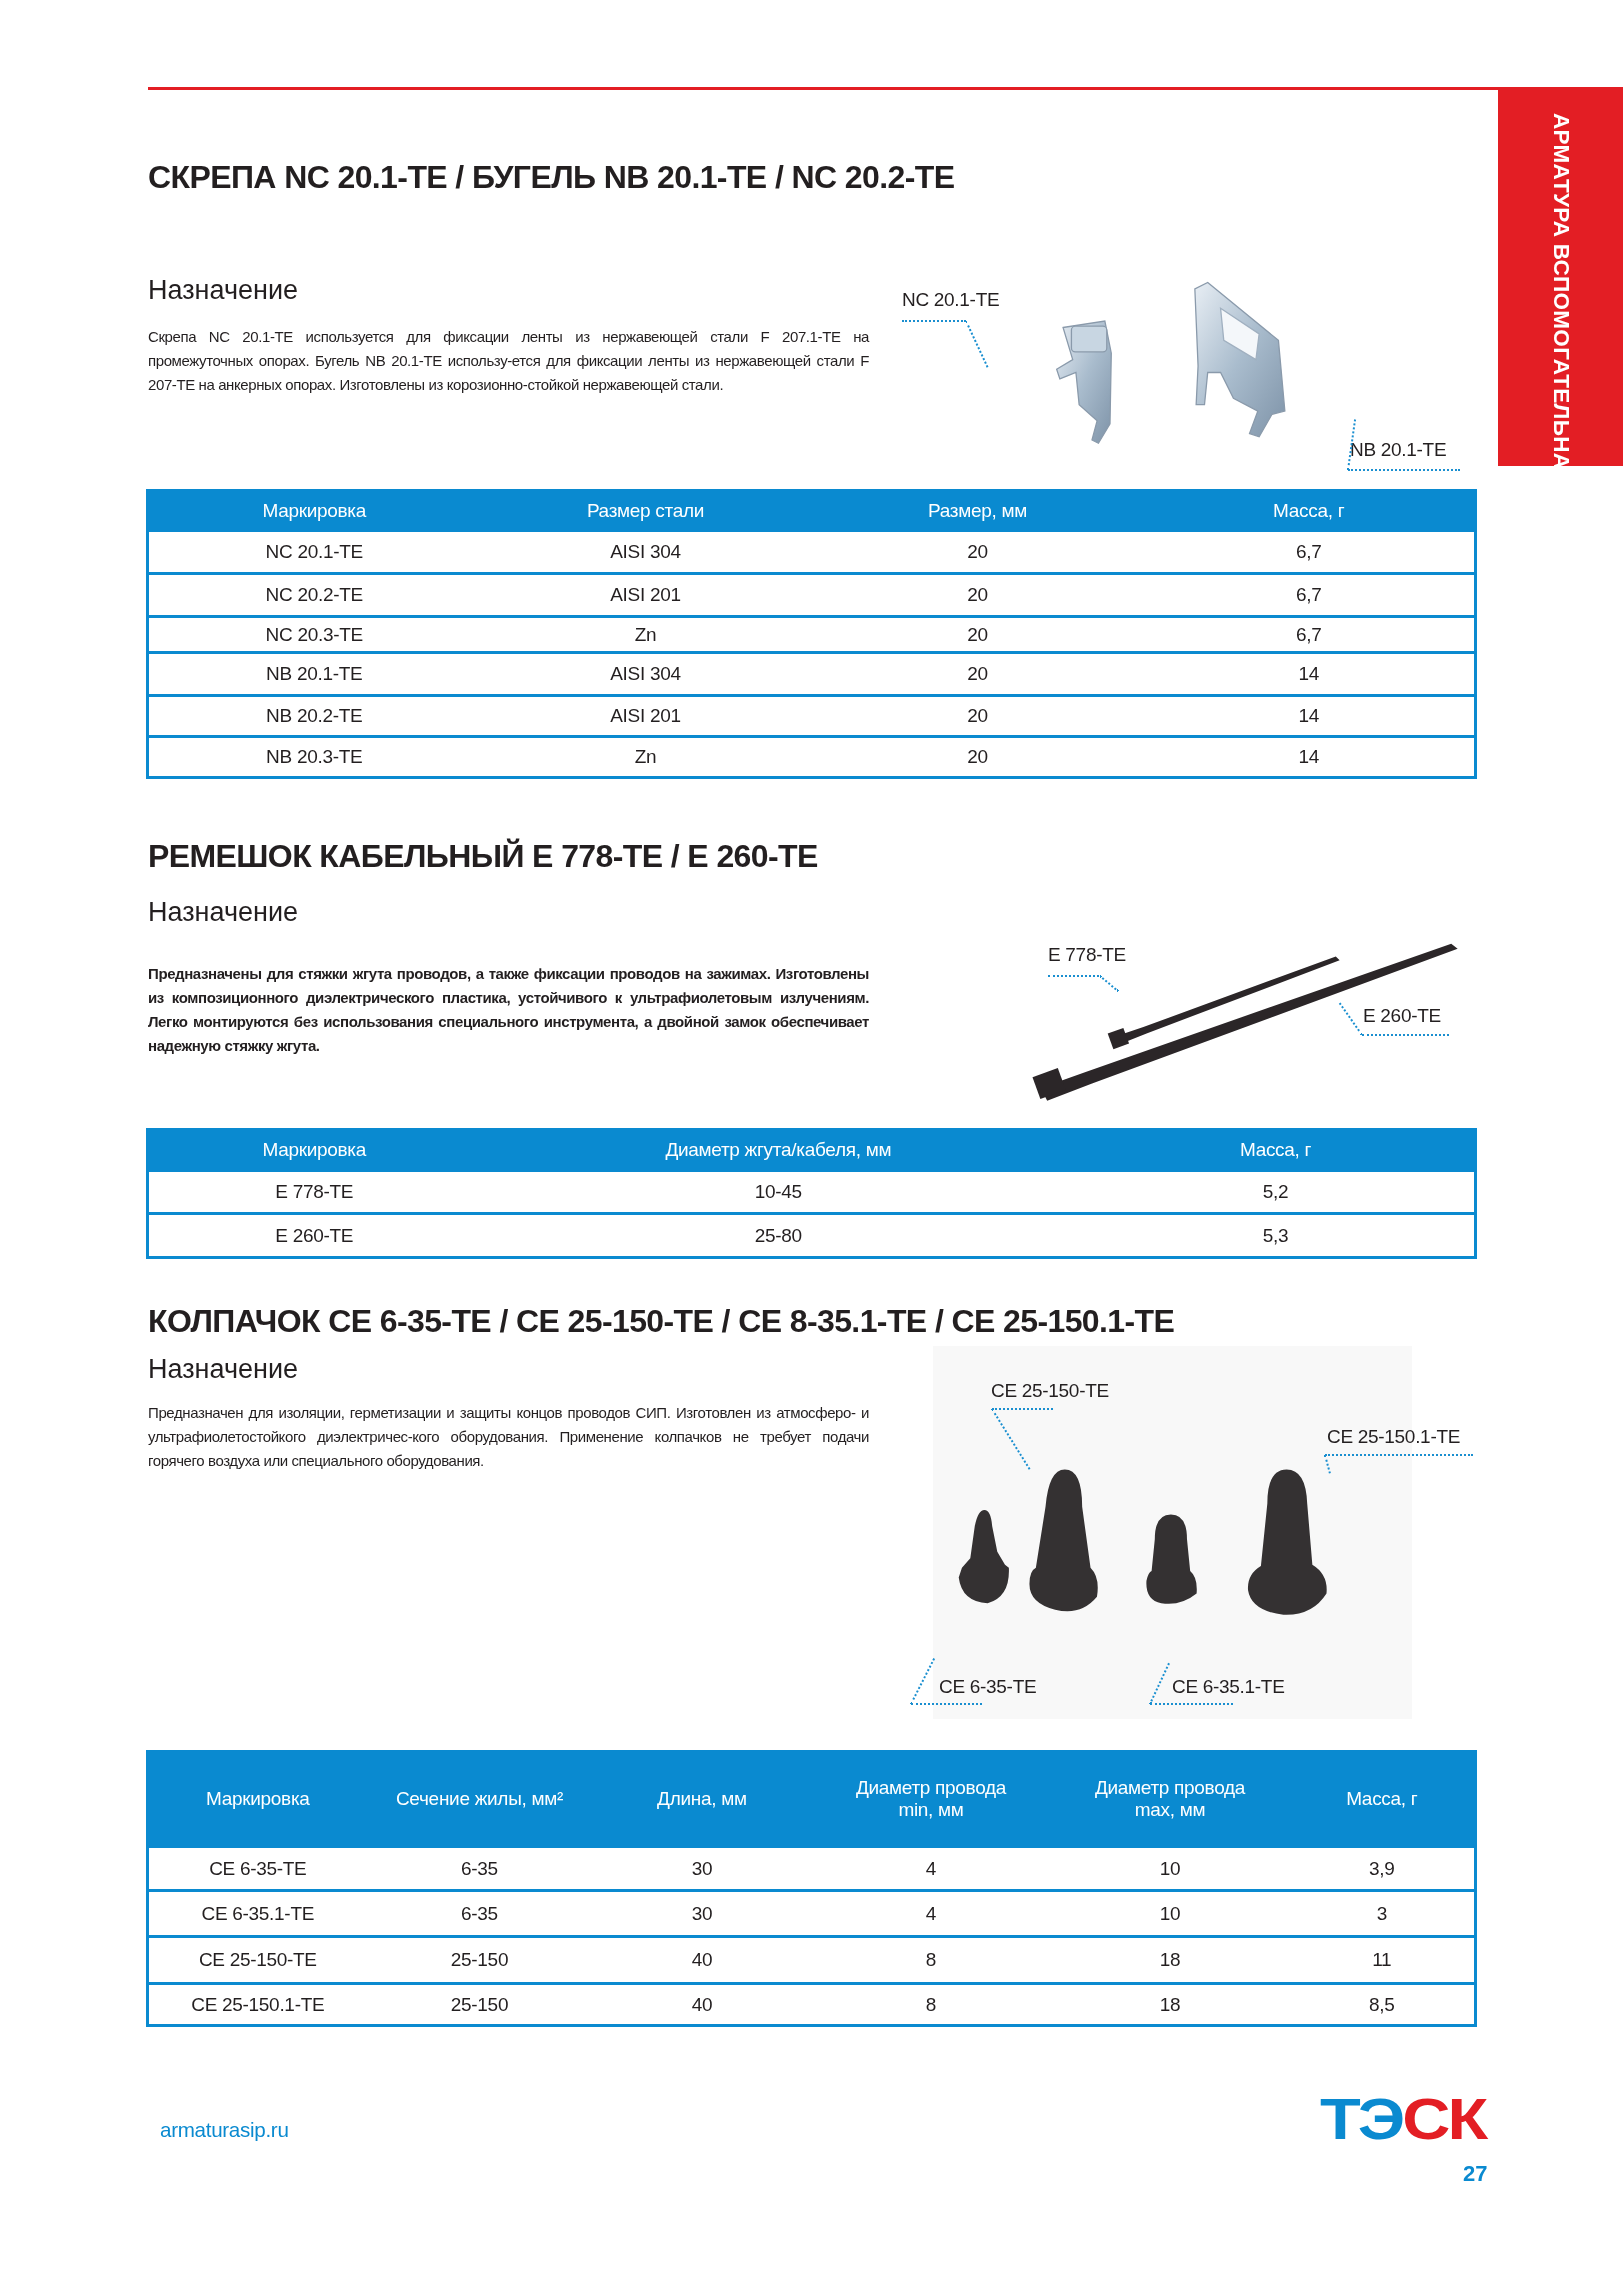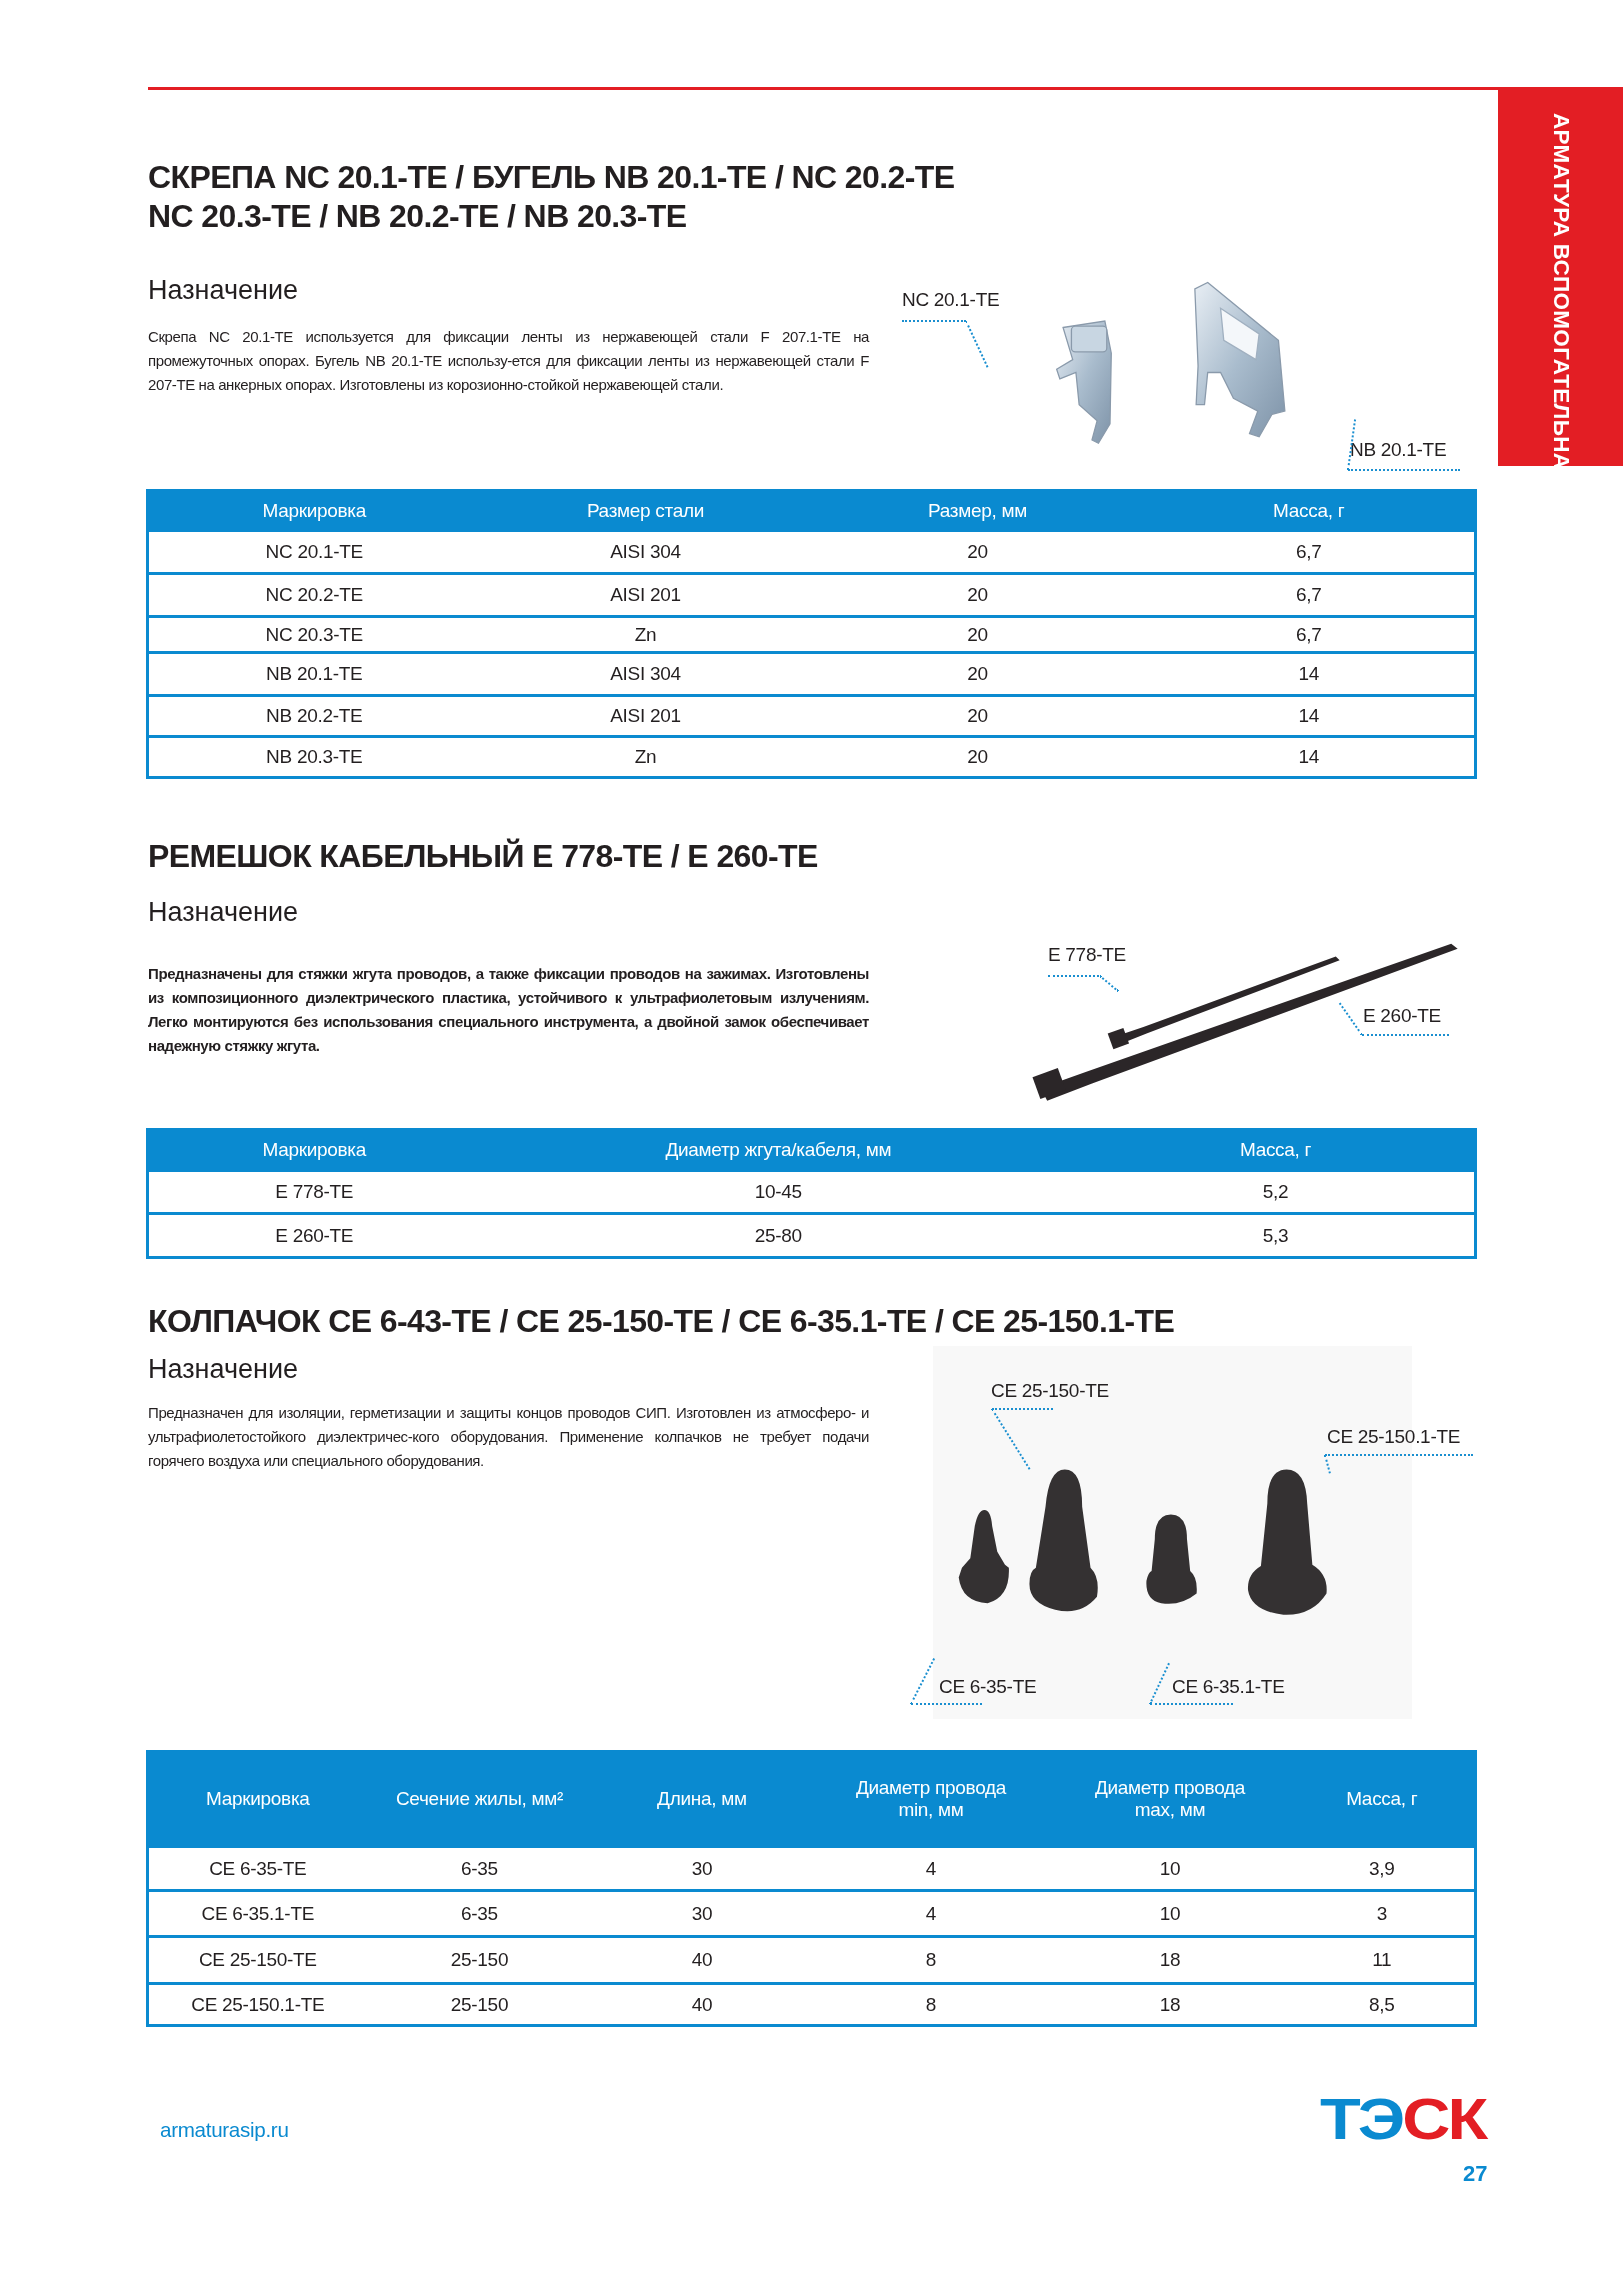--- a/index.html
+++ b/index.html
@@ -39,21 +39,20 @@
 </head>
 <body>
 
 <div class="top-rule"></div>
 <div class="side-tab">
   <div class="side-tab-text">АРМАТУРА ВСПОМОГАТЕЛЬНАЯ</div>
 </div>
 
 <div class="h1" style="top:158px;">
   <span class="line">СКРЕПА NC 20.1-TE / БУГЕЛЬ NB 20.1-TE / NC 20.2-TE</span>
-  <span class="line">NC 20.3-TE / NB 20.2-TE / NB 20.3-TE</span>
 </div>
 <div class="h2" style="top:275px;">Назначение</div>
 <div class="para" style="top:325px;">Скрепа NC 20.1-ТЕ используется для фиксации ленты из нержавеющей стали F 207.1-TE на промежуточных опорах. Бугель NB 20.1-TE использу-ется для фиксации ленты из нержавеющей стали F 207-TE на анкерных опорах. Изготовлены из корозионно-стойкой нержавеющей стали.</div>
 
 <div class="photo" style="left:1002px; top:276px; width:360px; height:193px;">
   <svg width="360" height="193" viewBox="0 0 560 300">
     <defs>
       <linearGradient id="steel" x1="0" y1="0" x2="1" y2="1">
         <stop offset="0" stop-color="#e8eef4"></stop>
         <stop offset="0.5" stop-color="#a9bccd"></stop>
@@ -172,21 +171,21 @@
     </tr>
     <tr style="height:44px;">
       <td>E 260-TE</td>
       <td>25-80</td>
       <td>5,3</td>
     </tr>
   </tbody>
 </table>
 
 <div class="h1" style="top:1302px;">
-  <span class="line">КОЛПАЧОК CE 6-43-TE / CE 25-150-TE / CE 6-35.1-TE / CE 25-150.1-TE</span>
+  <span class="line">КОЛПАЧОК CE 6-35-TE / CE 25-150-TE / CE 8-35.1-TE / CE 25-150.1-TE</span>
 </div>
 <div class="h2" style="top:1354px;">Назначение</div>
 <div class="para" style="top:1401px;">Предназначен для изоляции, герметизации и защиты концов проводов СИП. Изготовлен из атмосферо- и ультрафиолетостойкого диэлектричес-кого оборудования. Применение колпачков не требует подачи горячего воздуха или специального оборудования.</div>
 
 <div class="photo" style="left:933px; top:1346px; width:479px; height:373px; background:#f8f8f8;">
   <svg width="479" height="373" viewBox="0 0 745 580">
     <g fill="#343132">
 
       <path d="M65 280 Q70 255 80 255 Q90 255 92 280 L100 320 L112 340 L118 345 Q120 390 85 400 Q45 398 40 360 L45 345 L58 330 Z"></path>
 

